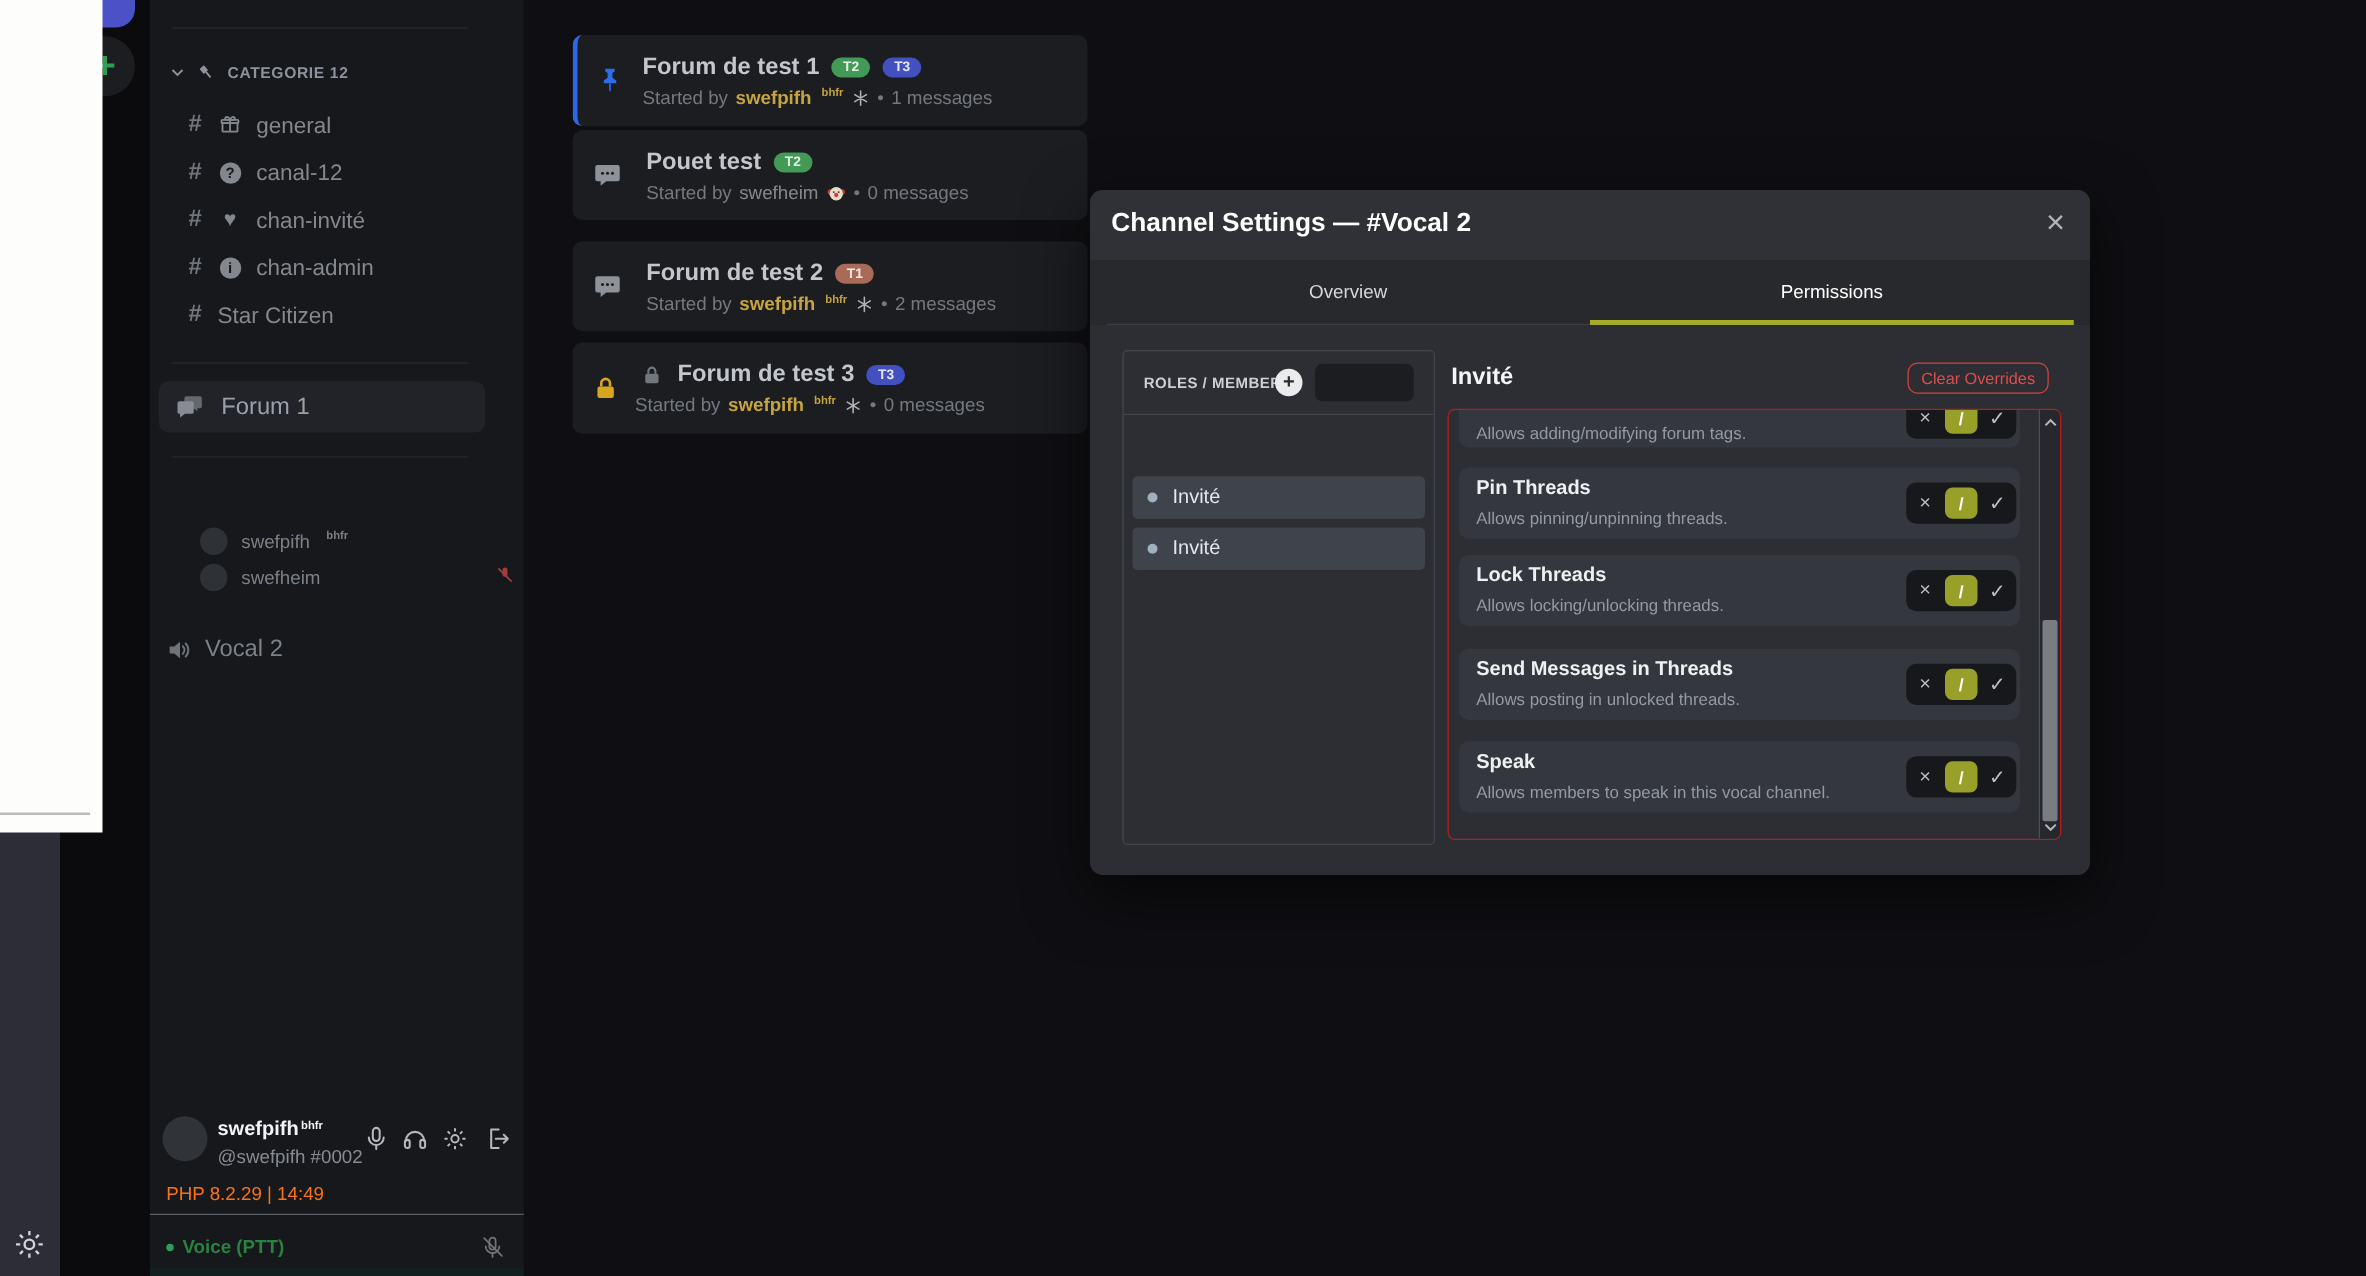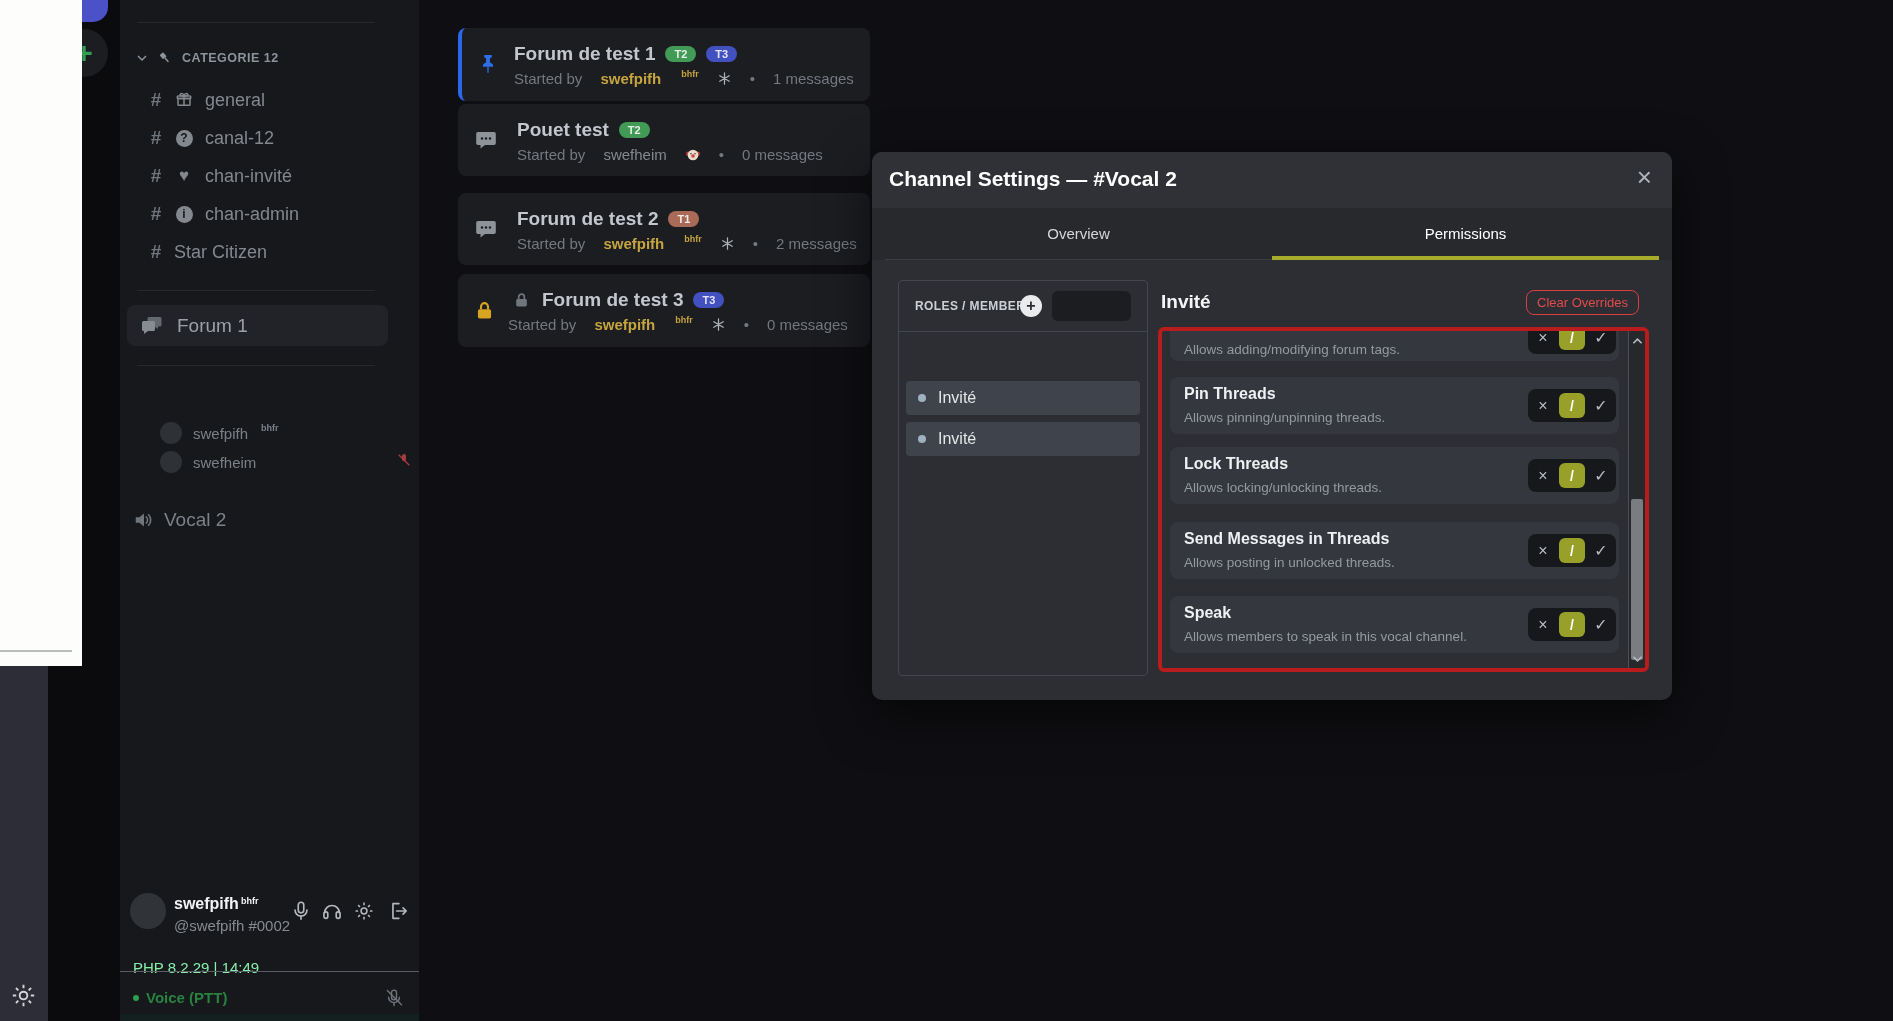--- a/index.html
+++ b/index.html
@@ -43,36 +43,36 @@
   .avatar-sm{width:22px;height:22px;border-radius:50%;background:#2e3136;}
   .sup-badge{font-size:9px;font-weight:bold;position:relative;top:-5px;margin-left:2px;}
   .vocal2-row{position:absolute;left:13px;top:477px;display:flex;align-items:center;gap:9px;font-size:19px;color:#7c8189;margin-top:32px;}
   .red-mic{position:absolute;left:276px;top:452px;color:#a63b3e;}
 
   
   .avatar-lg{position:absolute;left:10px;top:893px;width:36px;height:36px;border-radius:50%;background:#303338;}
   .uname{position:absolute;left:54px;top:895px;font-size:16px;font-weight:bold;color:#f2f3f5;}
   .uhandle{position:absolute;left:54px;top:917px;font-size:15px;color:#868b92;}
   .u-icon{position:absolute;top:900px;color:#b4b8be;}
-  .build-info{position:absolute;left:13px;top:947px;font-size:15px;color:#86efac;margin-top:12px;}
+  .build-info{position:absolute;left:13px;top:947px;font-size:15px;color:#f97316;}
   .foot-divider{position:absolute;left:0;top:971px;width:299px;height:1px;background:#5a5e64;}
   .voice-dot{position:absolute;left:13px;top:995px;width:6px;height:6px;border-radius:50%;background:#2f9e52;}
   .voice-label{position:absolute;left:26px;top:989px;font-size:15px;font-weight:bold;color:#27833f;}
   .voice-mute{position:absolute;left:264px;top:988px;color:#6f747b;}
   .bottom-strip{position:absolute;left:0;top:1014px;width:299px;height:7px;background:#13201f;}
 
   
   .main{position:absolute;left:419px;top:0;right:0;height:100%;background:#0f0f13;}
   .tcard{position:absolute;left:39px;width:412px;background:#1b1d21;border-radius:8px;box-sizing:border-box;}
   .tcard.pinned{border-left:4px solid #2c66ea;}
   .lead{position:absolute;left:16px;top:50%;transform:translateY(-50%);}
   .trow{position:absolute;top:15px;display:flex;align-items:center;gap:10px;}
   .ttitle{font-size:19px;font-weight:bold;color:#c3c7cd;white-space:nowrap;}
   .pill{padding:2px 9px;border-radius:10px;font-size:11px;font-weight:bold;color:rgba(255,255,255,.85);}
-  .srow{position:absolute;top:42px;display:flex;align-items:center;gap:18px;font-size:15px;color:#74787f;white-space:nowrap;}
+  .srow{position:absolute;top:42px;display:flex;align-items:center;gap:6px;font-size:15px;color:#74787f;white-space:nowrap;}
   .gold{color:#c6a43f;font-weight:bold;}
   .gold-sup{color:#c6a43f;}
   .gray-starter{color:#85898f;}
   .flower{color:#aeb3b9;}
   .title-lock{color:#71767d;margin-right:2px;}
 
   
   .modal{position:absolute;left:872px;top:152px;width:800px;height:548px;background:#2c2e33;border-radius:10px;
          box-shadow:0 16px 50px rgba(0,0,0,.6);z-index:10;}
   .m-head{position:absolute;left:0;top:0;right:0;height:56px;background:#2f3136;border-radius:10px 10px 0 0;}
@@ -92,21 +92,21 @@
   .rbox{position:absolute;left:153px;top:10px;width:79px;height:30px;background:#1c1d21;border-radius:6px;}
   .ritem{position:absolute;left:7px;width:234px;height:34px;border-radius:4px;display:flex;align-items:center;gap:12px;
          padding-left:12px;box-sizing:border-box;font-size:16px;color:#d3d6da;}
   .ritem.sel{background:#3f434b;color:#e4e6e9;}
   .rdot{width:8px;height:8px;border-radius:50%;background:#7c8187;}
   .ritem.sel .rdot{background:#9fb0bf;}
 
   .ptitle{position:absolute;left:289px;top:139px;font-size:19px;font-weight:bold;color:#f4f5f7;}
   .clearbtn{position:absolute;left:654px;top:138px;height:25px;padding:0 10px;border:1px solid #d84040;border-radius:8px;
             color:#e14b4b;font-size:13px;display:flex;align-items:center;justify-content:center;box-sizing:border-box;background:transparent;}
-  .scroll{position:absolute;left:286px;top:175px;width:491px;height:345px;border:4px solid #b91c1c;border-radius:6px;
+  .scroll{position:absolute;left:286px;top:175px;width:491px;height:345px;border:1px solid #b91c1c;border-radius:6px;
           box-sizing:border-box;overflow:hidden;}
   .scroll-inner{position:absolute;left:0;top:0;right:17px;bottom:0;overflow:hidden;}
   .prow{position:absolute;left:8px;width:449px;height:57px;background:#34373d;border-radius:8px;box-sizing:border-box;}
   .pt{position:absolute;left:14px;top:8px;font-size:16px;font-weight:bold;color:#eef0f2;}
   .pd{position:absolute;left:14px;top:33px;font-size:13.5px;color:#939aa2;}
   .ctrl{position:absolute;right:3px;top:12px;width:88px;height:33px;background:#17181b;border-radius:8px;display:flex;align-items:center;}
   .ctrl .c{flex:1;text-align:center;color:#b9bec5;font-size:16px;}
   .ctrl .mid{flex:none;width:26px;height:25px;margin:0 1px;background:#99a02a;border-radius:6px;color:#fff;
              display:flex;align-items:center;justify-content:center;font-weight:bold;font-size:14px;}
   .sbar{position:absolute;right:0;top:0;bottom:0;width:17px;background:#26282c;border-left:1px solid #4c5056;box-sizing:border-box;}

